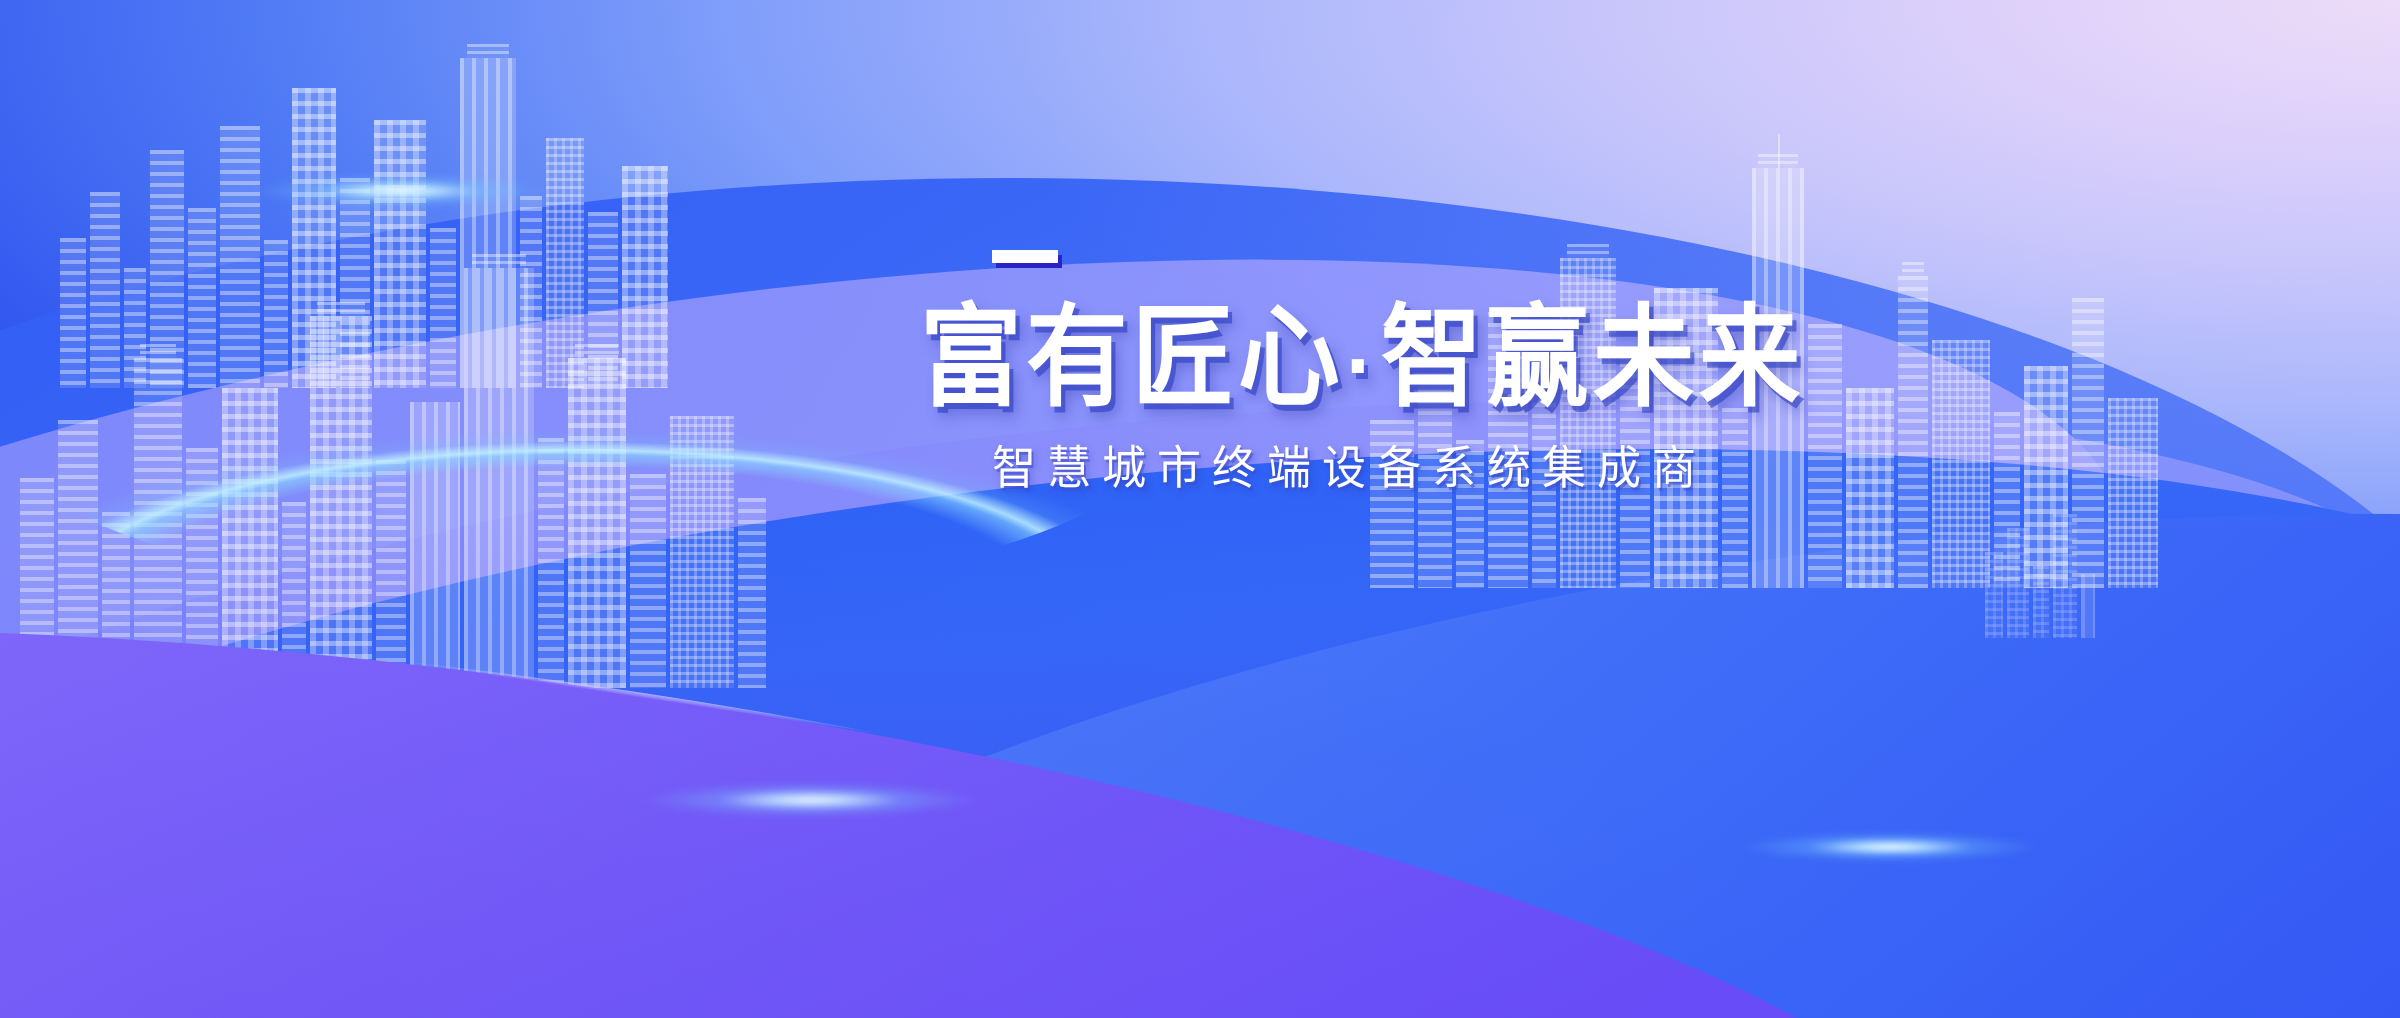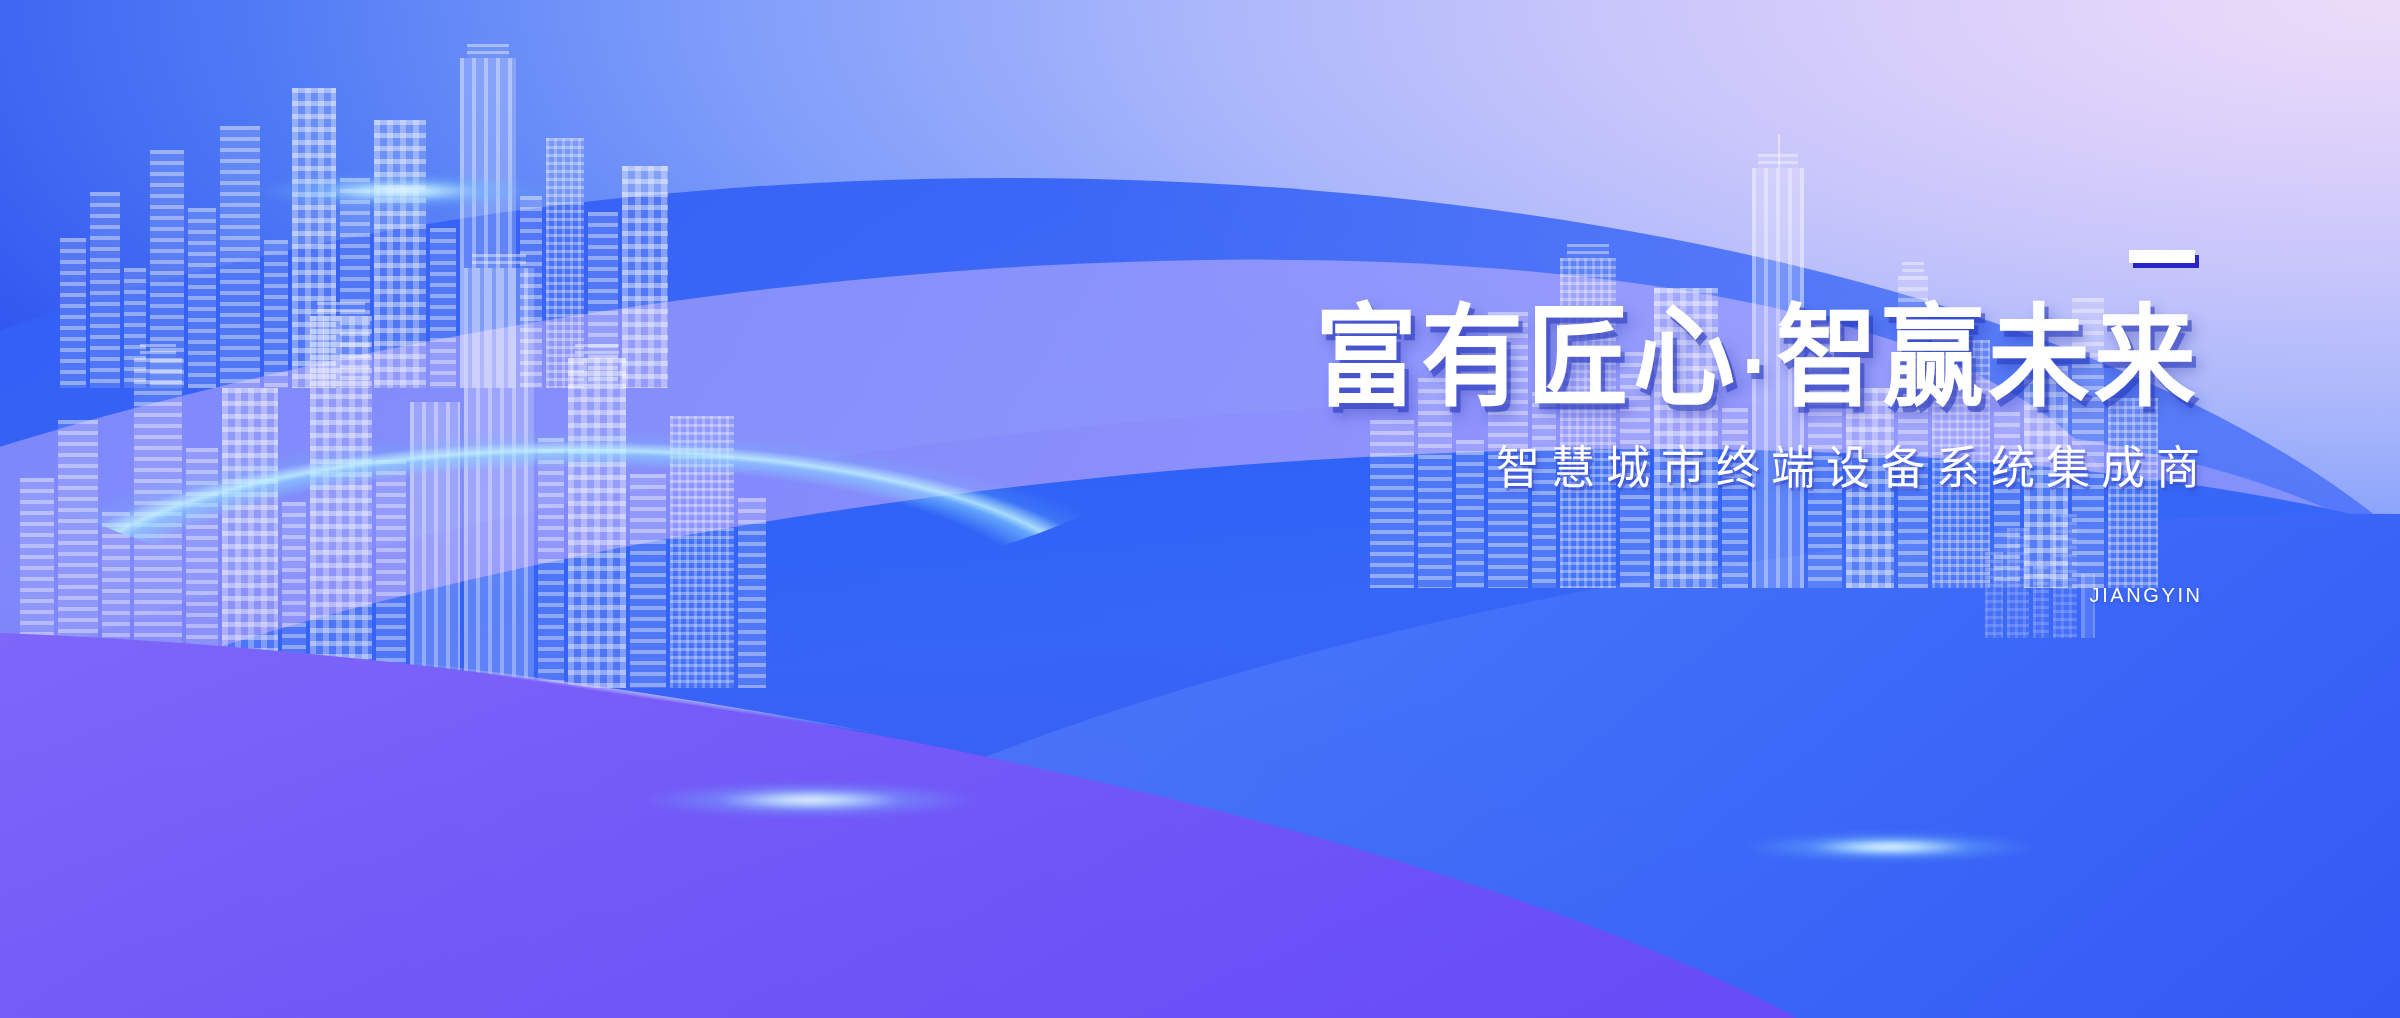--- a/index.html
+++ b/index.html
@@ -206,24 +206,24 @@
   }
   .arc3-core {
     left:1740px; top:832px; width:300px; height:30px;
     background:radial-gradient(closest-side,#ffffff 0%,rgba(205,245,255,.9) 20%,rgba(120,205,255,.32) 55%,rgba(80,170,255,0) 100%);
     filter:blur(3px);
   }
 
   
   #text-block {
     position:absolute;
-    right:200px;
+    right:208px;
     top:250px;
     width:1200px;
-    text-align:right;
+    text-align:left;
     z-index:40;
   }
 
   #dash {
     display:inline-block;
     width:66px; height:13px;
     background:#ffffff;
     box-shadow:4px 5px 0 0 #2a24c6;
     margin-bottom:40px;
     margin-right:5px;
@@ -506,18 +506,17 @@
 
     <div id="dash"></div>
 
     <div id="headline">
       <span>富有匠心</span><span class="dot">·</span><span>智赢未来</span>
     </div>
 
     <div id="subtitle">智慧城市终端设备系统集成商</div>
 
     <div id="company">
-      <div>JIANGYIN</div>
     </div>
 
   </div>
 
 </div>
 
 </body></html>

